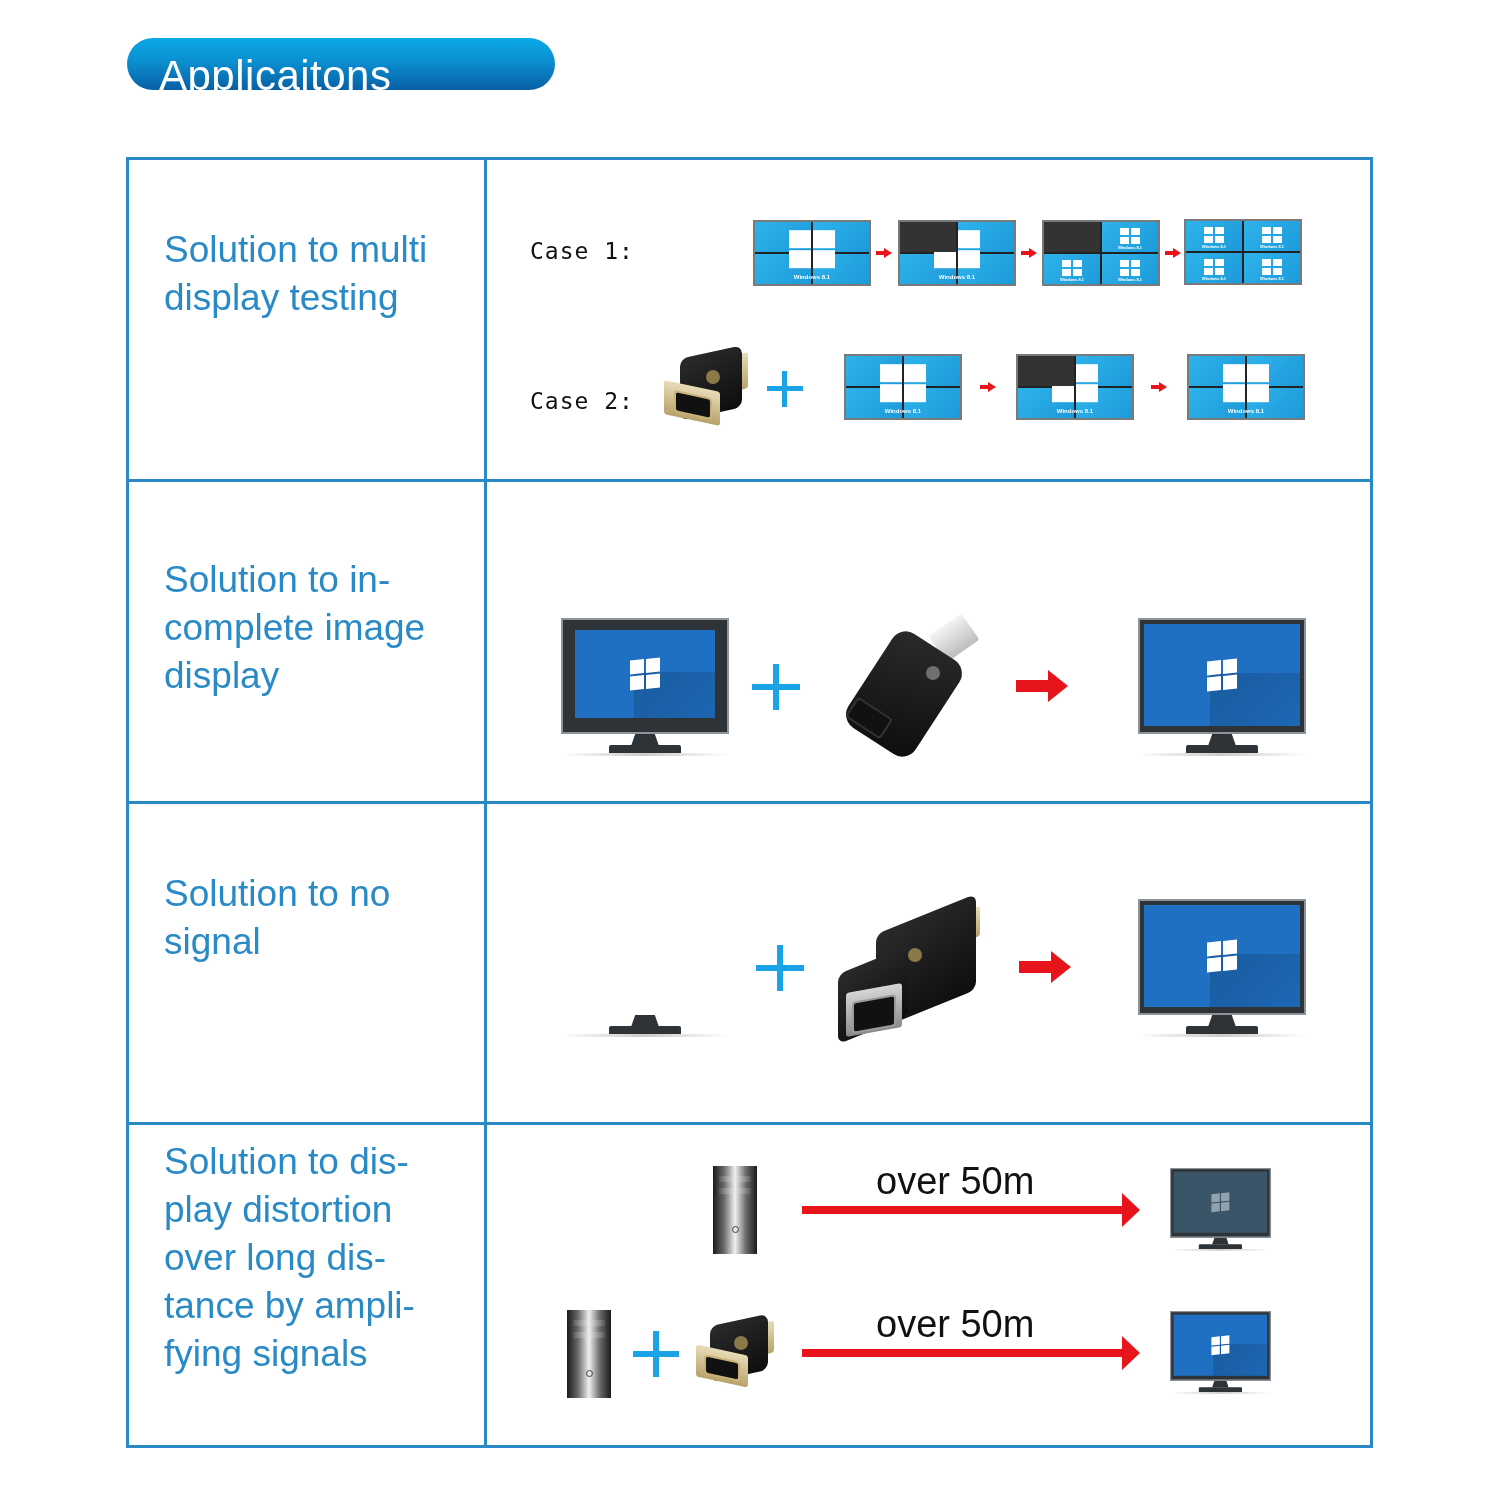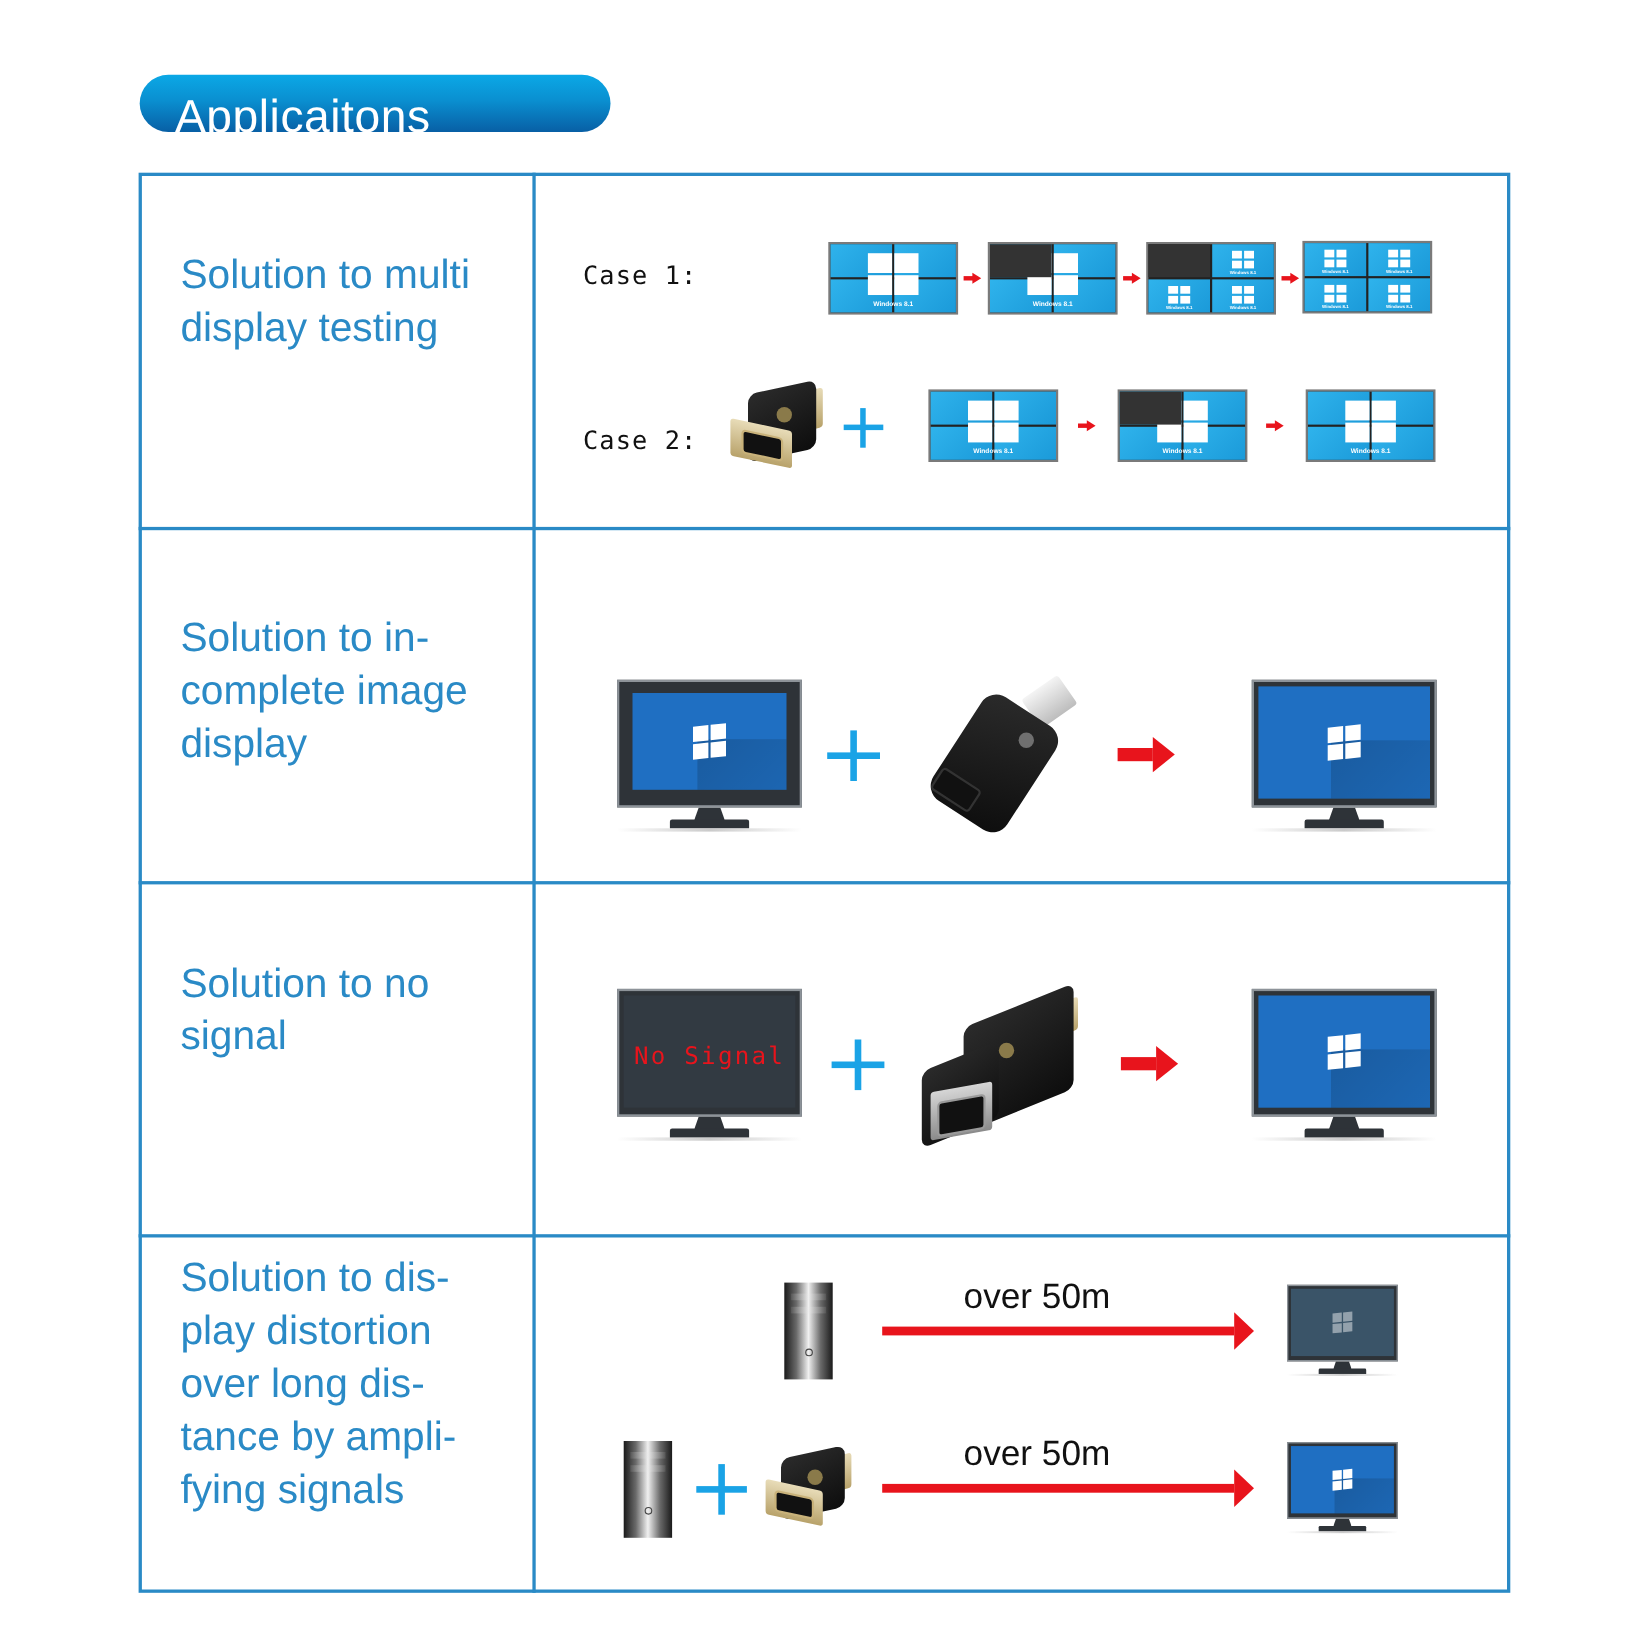--- a/index.html
+++ b/index.html
@@ -1,19 +1,19 @@
 <!DOCTYPE html>
 <html><head>
 <meta charset="utf-8">
 <style>
   html, body { margin:0; padding:0; background:#ffffff; }
   body { width:1500px; height:1500px; position:relative; overflow:hidden; font-family:"Liberation Sans", sans-serif; }
 
   .title-pill {
-    position:absolute; left:127px; top:68px; width:428px; height:52px;
+    position:absolute; left:127px; top:38px; width:428px; height:52px;
     border-radius:37px;
     background: linear-gradient(to bottom, #0ba8e6 0%, #0a8fd0 45%, #085fa5 100%);
   }
   .title-pill span {
     position:absolute; left:32px; top:14px; color:#fff; font-size:42px; letter-spacing:0.5px;
     font-family:"Liberation Sans", sans-serif;
   }
 
   .table-frame { position:absolute; left:126px; top:157px; width:1247px; height:1291px; border:3px solid #2a8ac6; box-sizing:border-box; }
   .hline { position:absolute; left:126px; width:1247px; height:3px; background:#2a8ac6; }
@@ -67,21 +67,21 @@
   .adapter { position:absolute; }
   .adapter .body { position:absolute; background:linear-gradient(160deg,#2b2b2b,#0d0d0d); border-radius:8px; }
   .adapter .metal { position:absolute; background:linear-gradient(to bottom,#e8dcb8,#b8a26a); border-radius:3px; }
   .adapter .port { position:absolute; background:#111; border:2px solid #c9b27a; border-radius:4px; }
   .adapter .badge { position:absolute; width:14px; height:14px; border-radius:50%; background:#8a7a4a; }
 
   .tower { position:absolute; width:44px; height:88px; background:linear-gradient(to right,#1a1a1a 0%,#6a6a6a 25%,#f0f0f0 50%,#6a6a6a 75%,#1a1a1a 100%); }
   .tower .bay { position:absolute; left:6px; right:6px; height:6px; background:linear-gradient(to right,#555,#eee,#555); }
   .tower .pwr { position:absolute; left:50%; top:60px; width:5px; height:5px; margin-left:-3px; border:1px solid #444; border-radius:50%; }
 
-  .dist-label { position:absolute; font-size:32px; color:#111; font-family:"Liberation Sans", sans-serif; }
+  .dist-label { position:absolute; font-size:38px; color:#111; font-family:"Liberation Sans", sans-serif; }
 </style>
 </head>
 <body>
 
 <div class="title-pill">
   <span>Applicaitons</span>
 </div>
 
 <div class="table-frame"></div>
 <div class="vline"></div>
@@ -317,25 +317,20 @@
           <i></i>
         </div>
       </div>
     </div>
   <div class="neck"></div>
     <div class="base"></div>
     <div class="floor"></div>
 </div>
 
 <div class="monitor" style="left:561px;top:899px">
-  <div class="bezel">
-      <div class="screen dark" style="left:4px;top:4px;right:4px;bottom:6px">
-        <div class="nosig">No Signal</div>
-      </div>
-    </div>
   <div class="neck"></div>
     <div class="base"></div>
     <div class="floor"></div>
 </div>
 <div class="plus" style="left:756px;top:945px;width:48px;height:46px">
   <div class="h" style="left:0;top:20px;width:48px;height:6px"></div>
   <div class="v" style="left:21px;top:0;width:6px;height:46px"></div>
 </div>
 <div class="adapter" style="left:836px;top:904px;width:160px;height:140px">
   <div class="metal" style="left:110px;top:8px;width:34px;height:30px;transform:skewY(-20deg)"></div>

